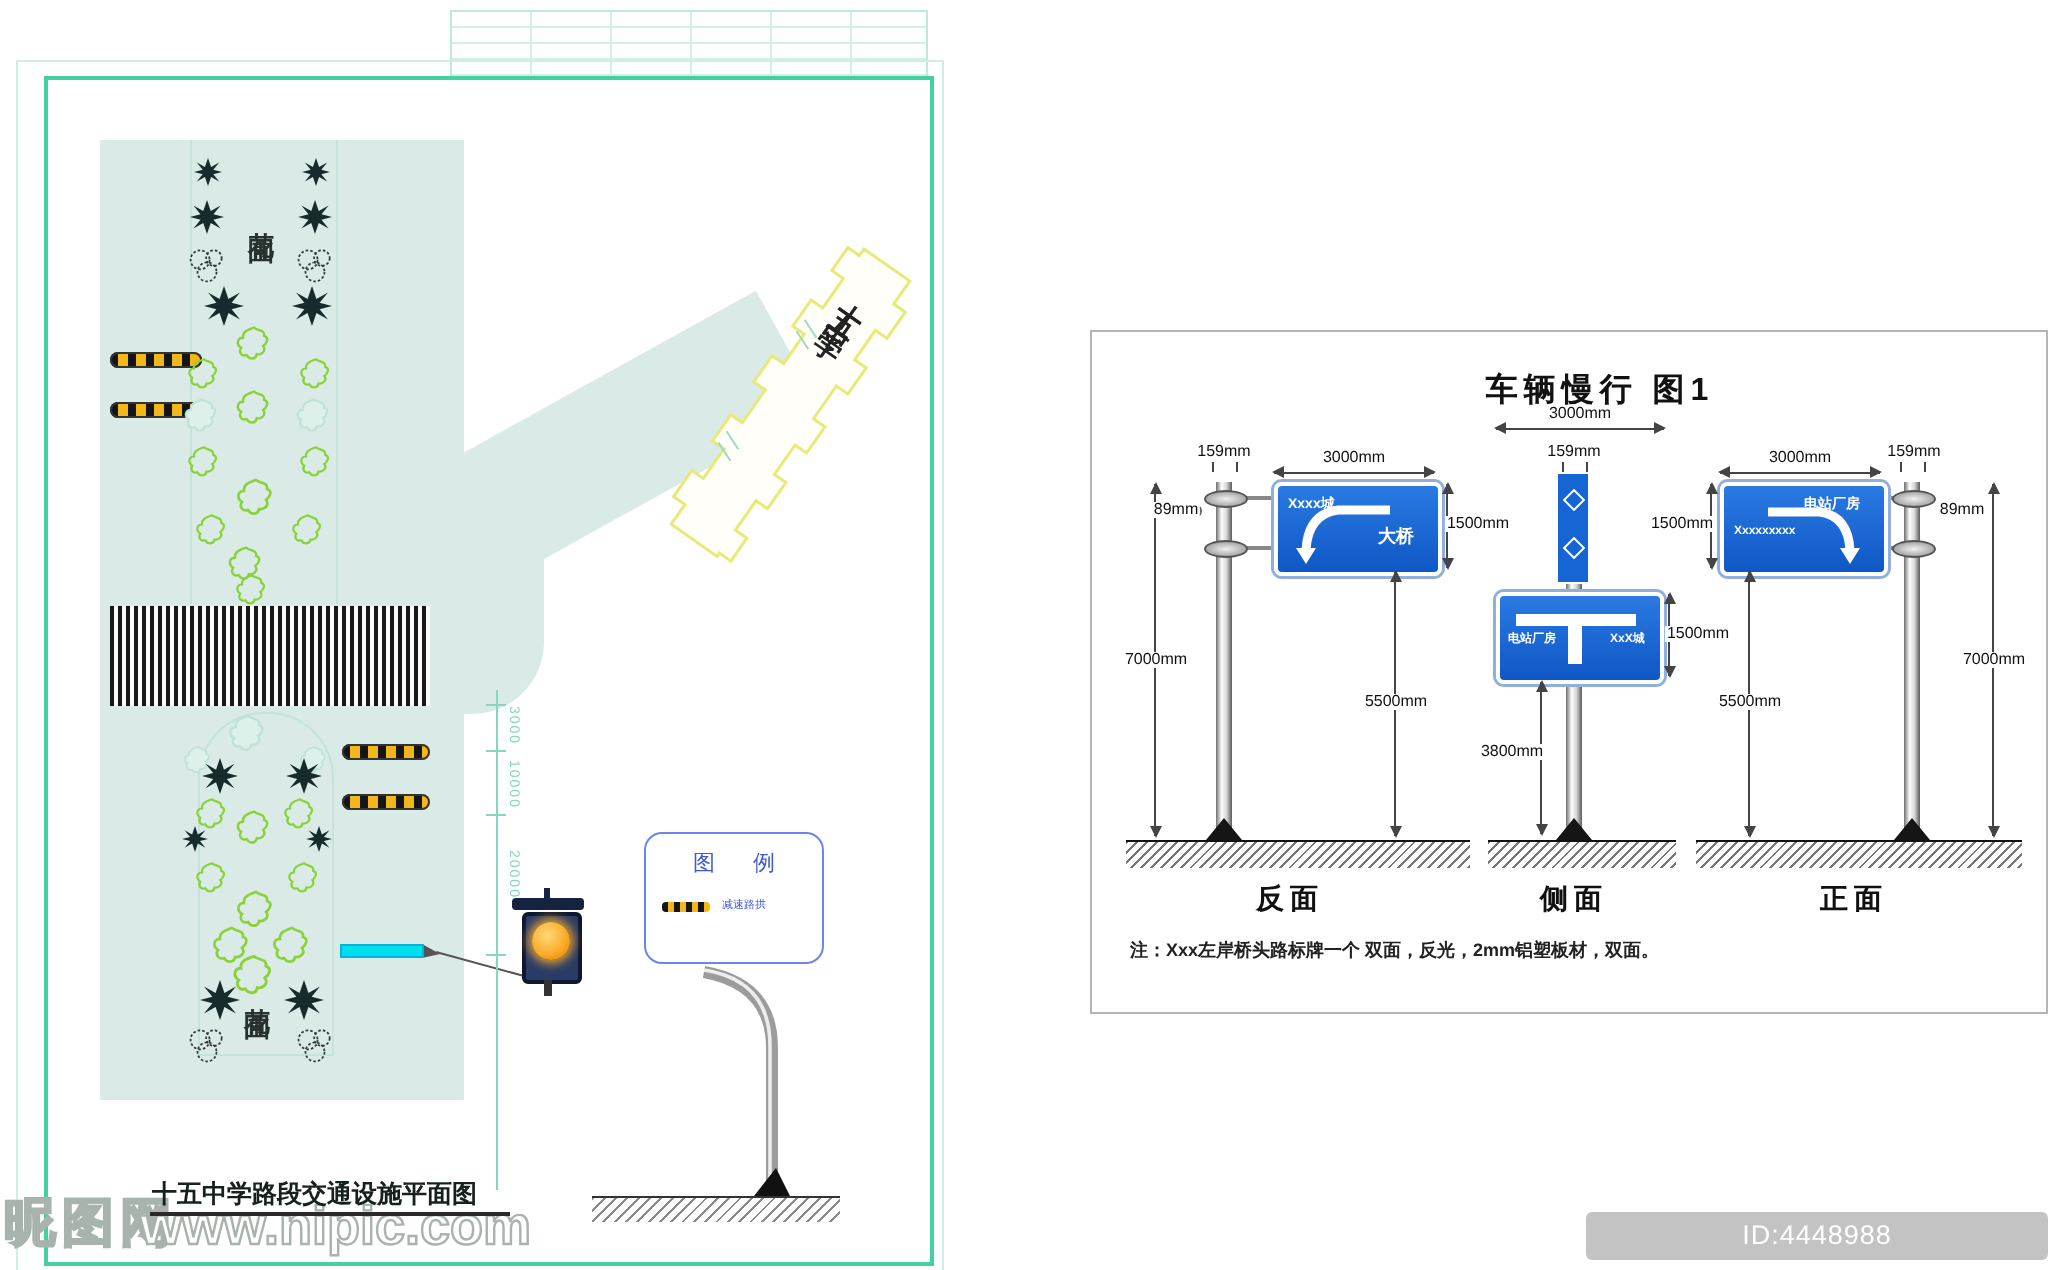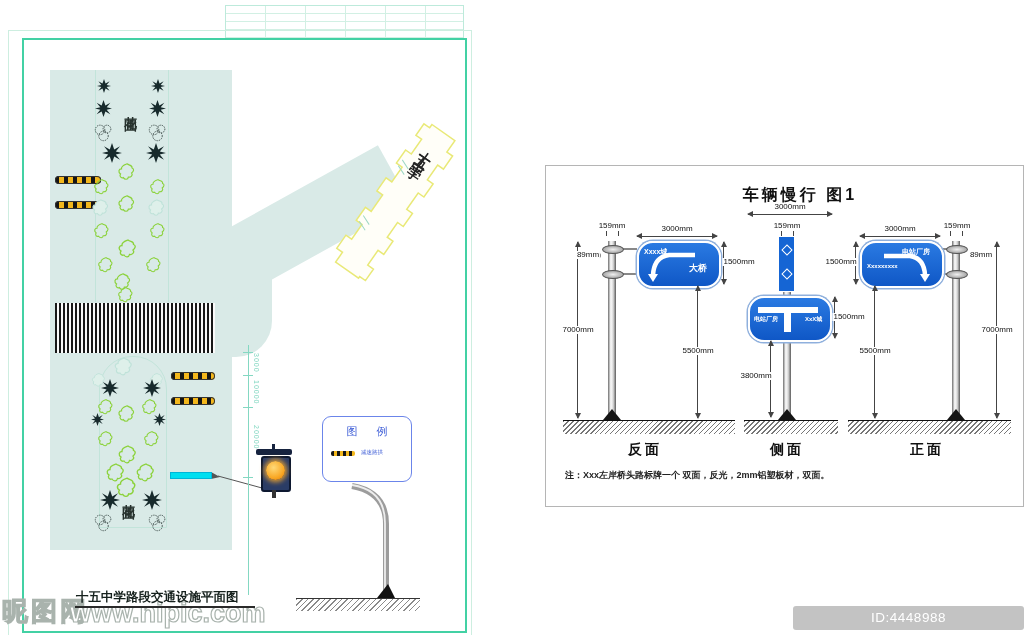--- a/index.html
+++ b/index.html
@@ -67,21 +67,21 @@
   .fignote{left:565px;top:469px;font-size:9px;font-weight:bold;color:#222;white-space:nowrap;}
   .viewlab{transform:translateX(-50%);font-size:14px;font-weight:bold;color:#111;letter-spacing:3px;white-space:nowrap;}
   .pole{width:8px;background:linear-gradient(90deg,#6e6e6e,#fdfdfd 35%,#d8d8d8 65%,#5a5a5a);}
   .pole::after{content:"";position:absolute;bottom:0;left:-5px;width:0;height:0;
                border-left:9px solid transparent;border-right:9px solid transparent;border-bottom:11px solid #151515;}
   .clamp{width:20px;height:7px;background:radial-gradient(#f0f0f0,#8a8a8a);border:1px solid #555;border-radius:50%;}
   .arm{height:2px;background:#888;}
   .ring{width:5px;height:5px;border:1px solid #666;border-radius:50%;}
   .hatch{height:13px;border-top:1.5px solid #111;
          background:repeating-linear-gradient(135deg,#777 0 1px,transparent 1px 3.5px);}
-  .bsign{background:linear-gradient(180deg,#2a7ae2,#0f57c6);border:2px solid #fff;border-radius:16px;
+  .bsign{background:linear-gradient(180deg,#2a7ae2,#0f57c6);border:2px solid #fff;border-radius:4px;
          box-shadow:0 0 0 1.5px #8fb0dd;}
   .bsign span{color:#fff;font-weight:bold;white-space:nowrap;}
   .strip{left:778px;top:236px;width:15px;height:54px;background:#1565d4;border:1px solid #fff;}
   .diamond{left:3.5px;width:6px;height:6px;border:1.5px solid #fff;transform:rotate(45deg);}
   .tbar{background:#fff;}
   
   .dh{height:0;border-top:1px solid #444;}
   .dh::before{content:"";position:absolute;left:-1px;top:-4px;border-top:3px solid transparent;
               border-bottom:3px solid transparent;border-right:6px solid #444;}
   .dh::after{content:"";position:absolute;right:-1px;top:-4px;border-top:3px solid transparent;

